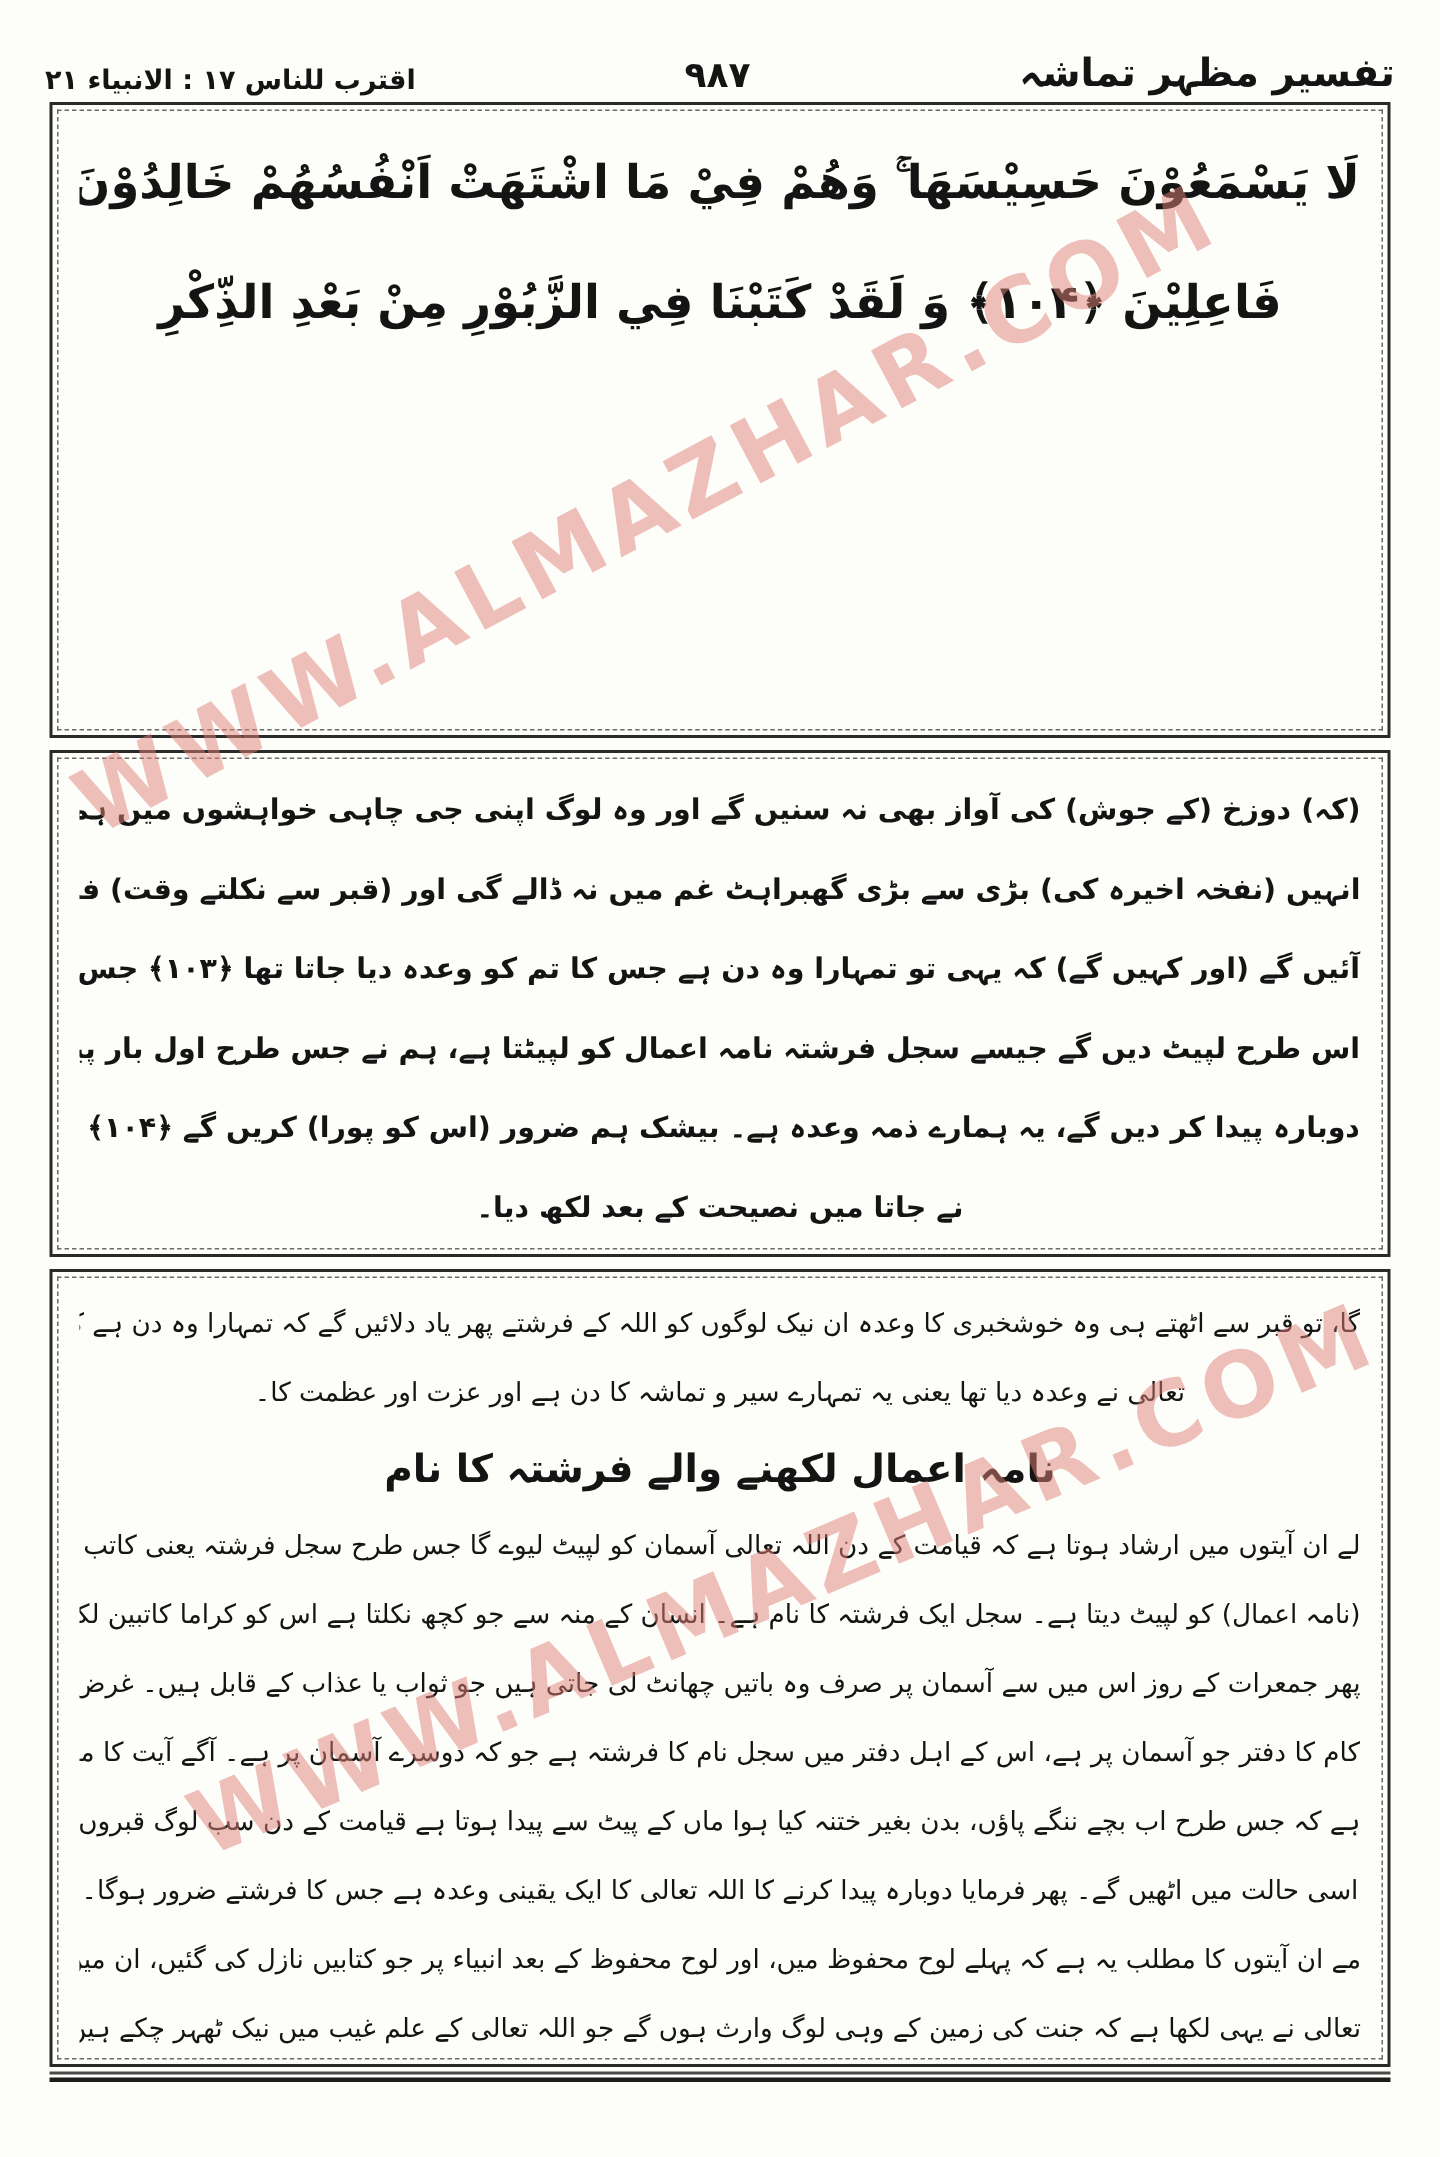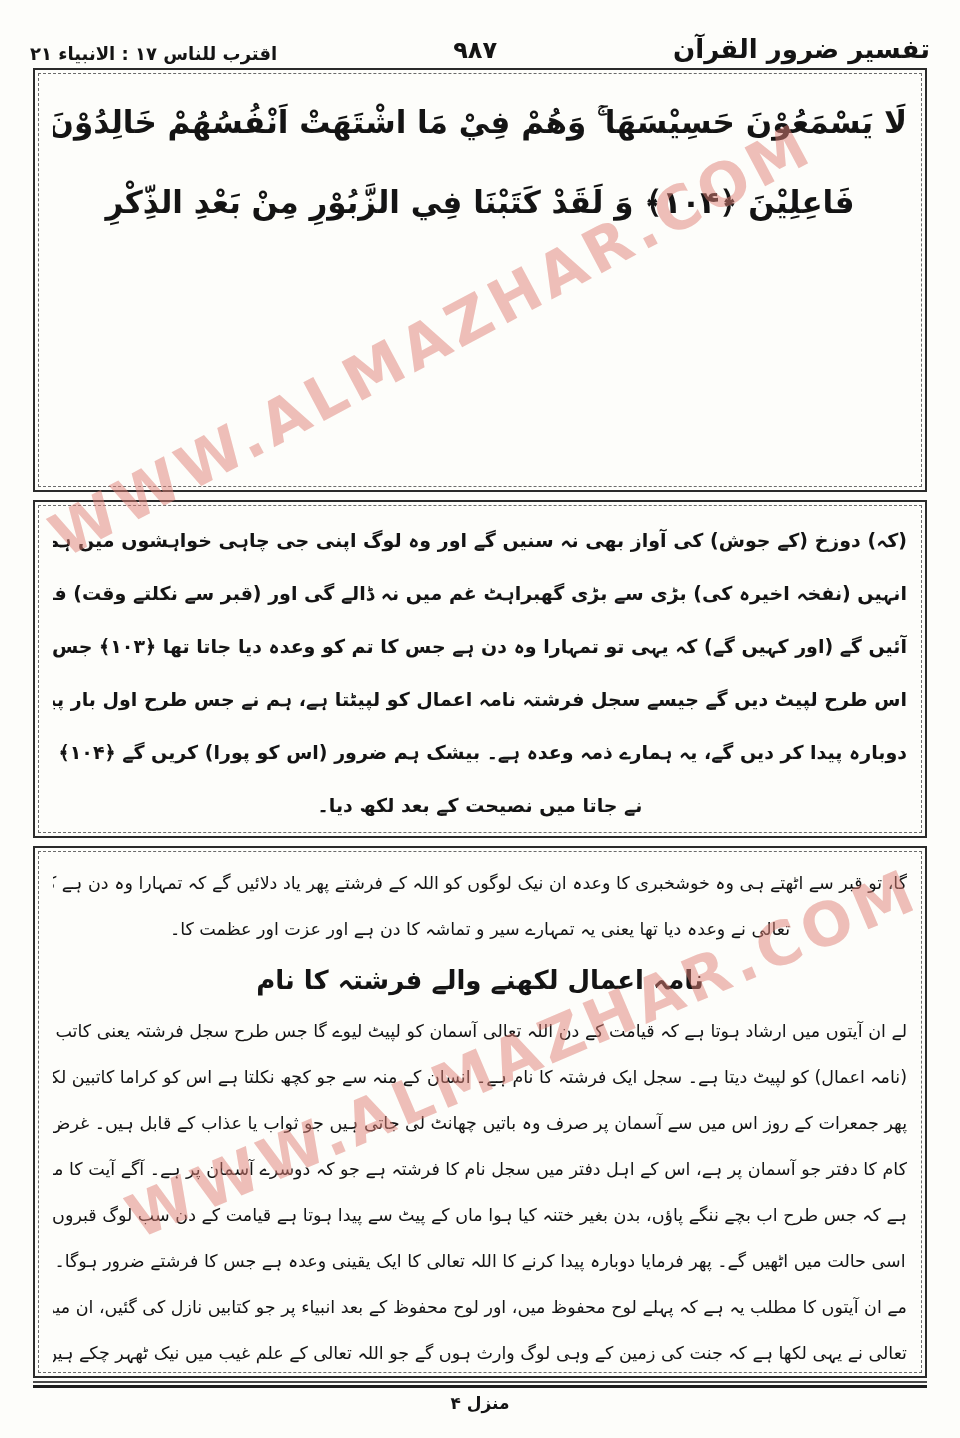--- a/index.html
+++ b/index.html
@@ -103,21 +103,21 @@
 </style>
 </head>
 <body>
 
 <div class="page">
 
   <div class="wm wm-top">WWW.ALMAZHAR.COM</div>
   <div class="wm wm-bottom">WWW.ALMAZHAR.COM</div>
 
   <div class="page-header">
-    <div class="book-title">تفسیر ضرور القرآن</div>
+    <div class="book-title">تفسیر مظہر تماشہ</div>
     <div class="page-number">۹۸۷</div>
     <div class="surah-ref">اقترب للناس ۱۷ : الانبیاء ۲۱</div>
   </div>
 
   <div class="box quran-box">
     <div class="box-inner">
       <div class="q-line">لَا يَسْمَعُوْنَ حَسِيْسَهَا ۚ وَهُمْ فِيْ مَا اشْتَهَتْ اَنْفُسُهُمْ خَالِدُوْنَ ﴿۱۰۲﴾</div>
       <div class="q-line center">فَاعِلِيْنَ ﴿۱۰۴﴾ وَ لَقَدْ كَتَبْنَا فِي الزَّبُوْرِ مِنْ بَعْدِ الذِّكْرِ</div>
     </div>
   </div>
@@ -143,15 +143,14 @@
       <div class="c-line">پھر جمعرات کے روز اس میں سے آسمان پر صرف وہ باتیں چھانٹ لی جاتی ہیں جو ثواب یا عذاب کے قابل ہیں۔ غرض اس</div>
       <div class="c-line">کام کا دفتر جو آسمان پر ہے، اس کے اہل دفتر میں سجل نام کا فرشتہ ہے جو کہ دوسرے آسمان پر ہے۔ آگے آیت کا مطلب یہ</div>
       <div class="c-line">ہے کہ جس طرح اب بچے ننگے پاؤں، بدن بغیر ختنہ کیا ہوا ماں کے پیٹ سے پیدا ہوتا ہے قیامت کے دن سب لوگ قبروں سے</div>
       <div class="c-line center">اسی حالت میں اٹھیں گے۔ پھر فرمایا دوبارہ پیدا کرنے کا اللہ تعالی کا ایک یقینی وعدہ ہے جس کا فرشتے ضرور ہوگا۔</div>
       <div class="c-line">مے ان آیتوں کا مطلب یہ ہے کہ پہلے لوح محفوظ میں، اور لوح محفوظ کے بعد انبیاء پر جو کتابیں نازل کی گئیں، ان میں اللہ</div>
       <div class="c-line center">تعالی نے یہی لکھا ہے کہ جنت کی زمین کے وہی لوگ وارث ہوں گے جو اللہ تعالی کے علم غیب میں نیک ٹھہر چکے ہیں۔</div>
     </div>
   </div>
 
   <div class="bottom-rule"></div>
-  <div class="page-footer">منزل ۴</div>
 
 </div>
 
 </body></html>

